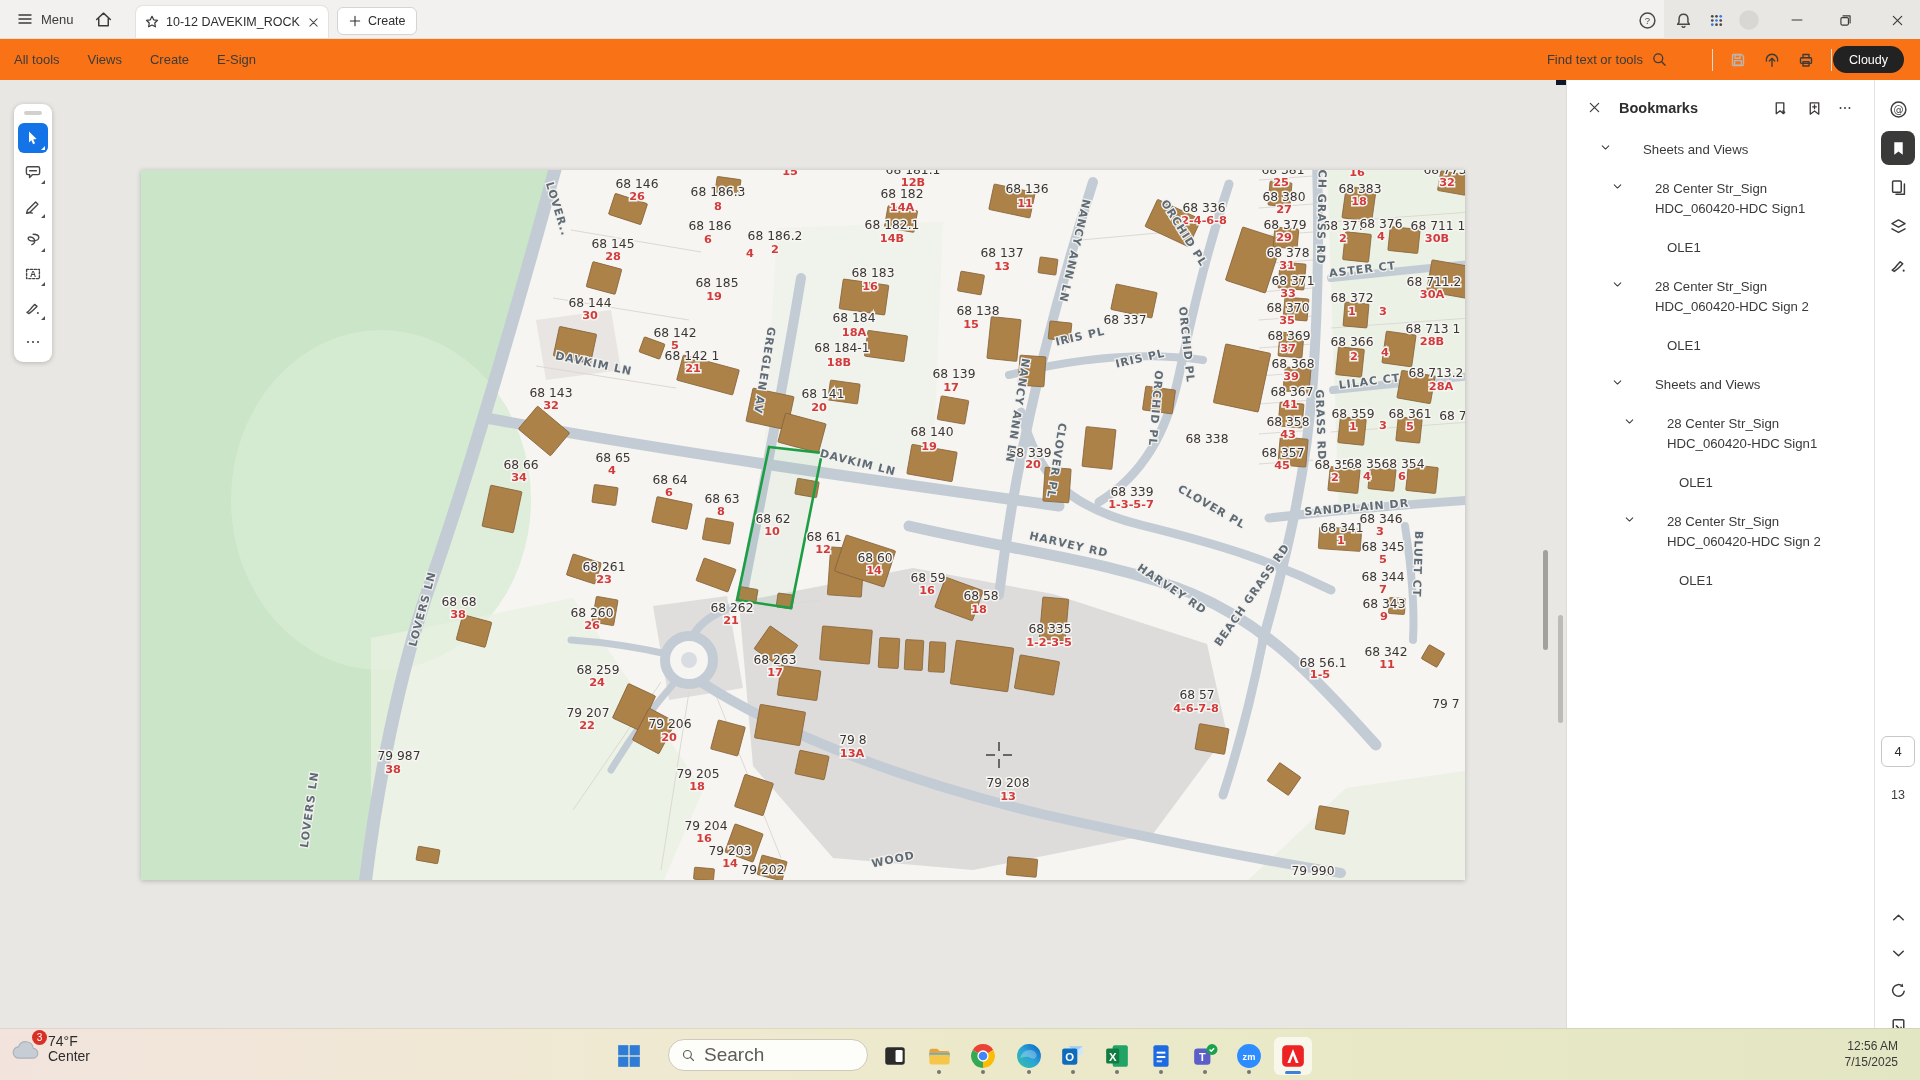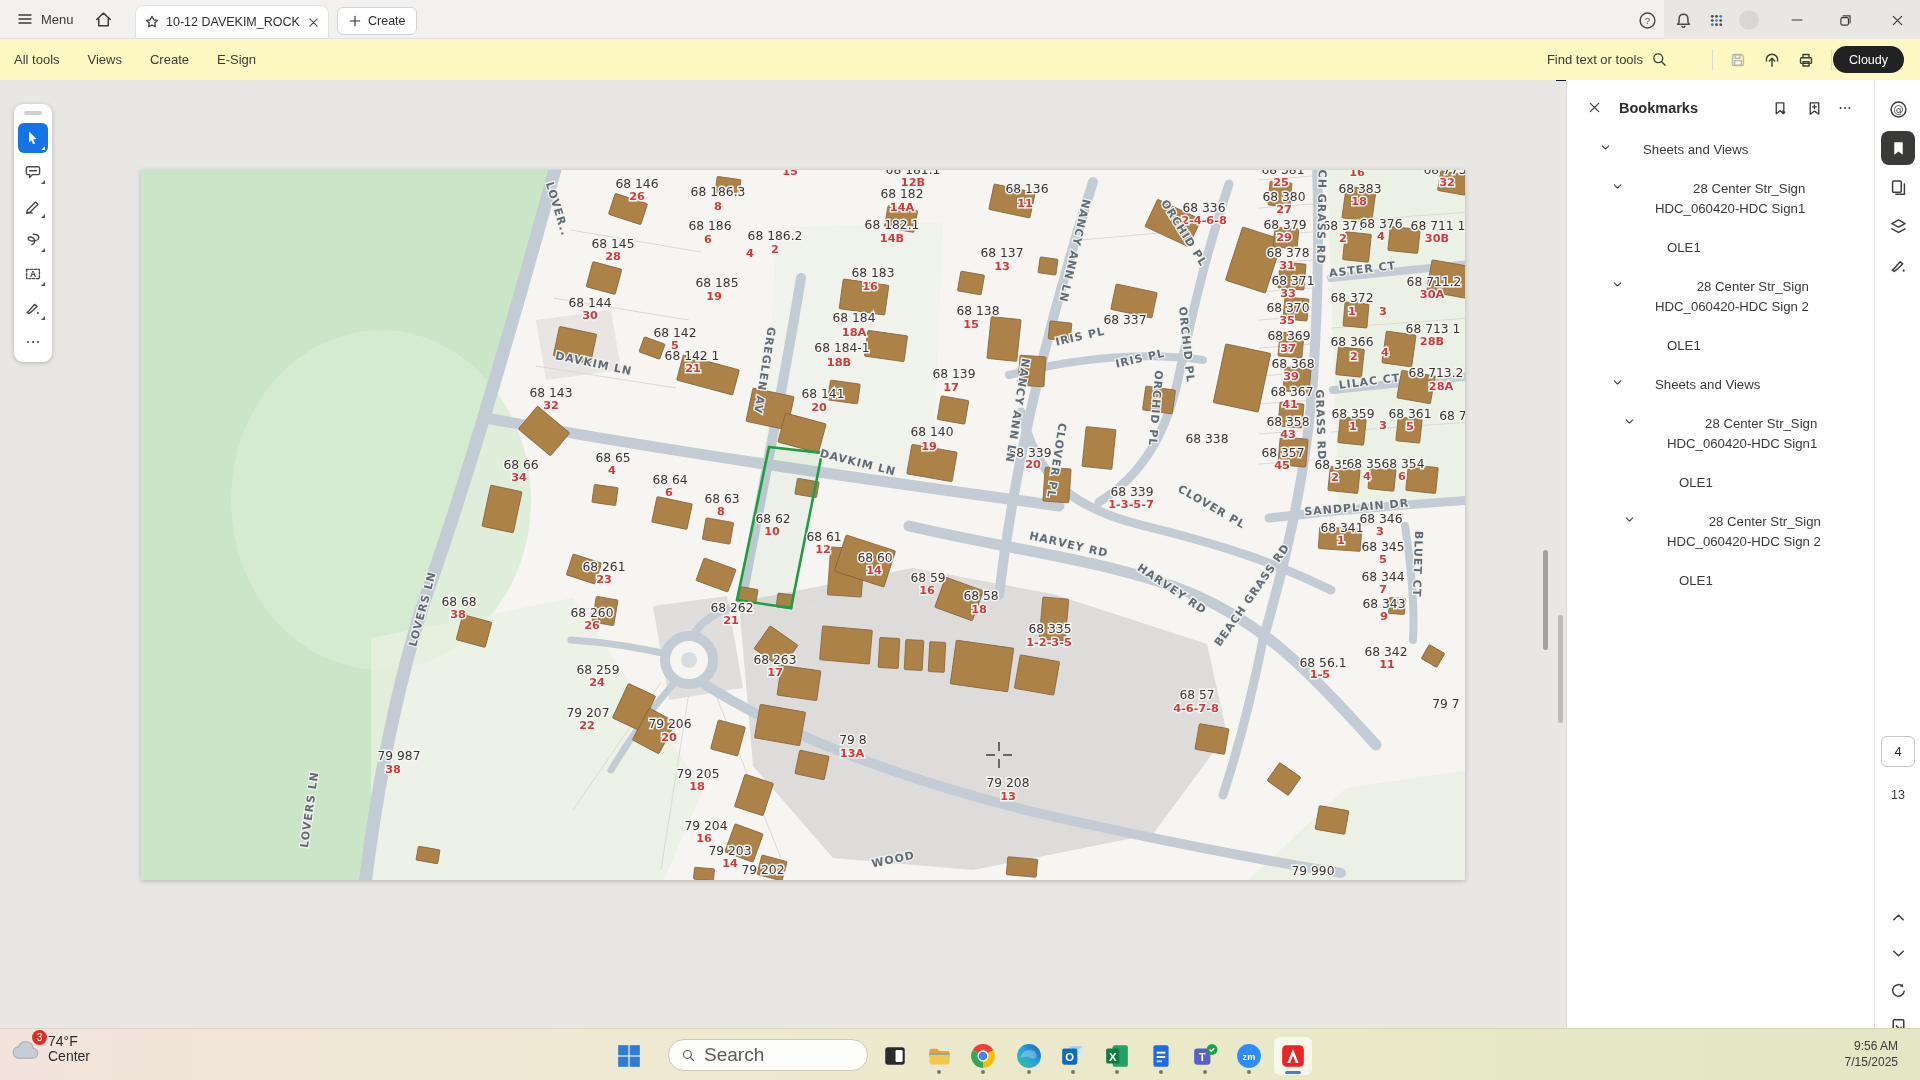--- a/index.html
+++ b/index.html
@@ -4,21 +4,21 @@
 <style>
   html,body{margin:0;padding:0;width:1920px;height:1080px;overflow:hidden;
     font-family:"Liberation Sans",sans-serif;background:#e8e7e4;}
   #titlebar{position:absolute;left:0;top:0;width:1664px;height:38px;background:#f2f1ef;border-bottom:1px solid #e2e0dd;}
   #menubtn{position:absolute;left:8px;top:4px;height:30px;display:flex;align-items:center;gap:7px;padding:0 8px;color:#3c3b39;font-size:13px;}
   #homebtn{position:absolute;left:88px;top:6px;width:30px;height:26px;display:flex;align-items:center;justify-content:center;}
   #tab{position:absolute;left:135px;top:5px;width:194px;height:33px;background:#ffffff;border:1px solid #e4e2df;border-bottom:none;border-radius:8px 8px 0 0;display:flex;align-items:center;padding:0 8px;box-sizing:border-box;}
   #tab .title{font-size:12.5px;color:#2f2e2d;white-space:nowrap;overflow:hidden;flex:1;margin:0 6px;}
   #createbtn{position:absolute;left:337px;top:7px;height:26px;padding:0 10px;background:#fff;border:1px solid #d6d4d1;border-radius:6px;display:flex;align-items:center;gap:6px;font-size:12.5px;color:#2f2e2d;}
   .tb-ico{position:absolute;top:7px;width:26px;height:26px;display:flex;align-items:center;justify-content:center;}
-  #toolrow{position:absolute;left:0;top:39px;width:1920px;height:41px;background:#fef9c3;border-bottom:1px solid #0f172a;}
+  #toolrow{position:absolute;left:0;top:39px;width:1920px;height:41px;background:#f97316;border-bottom:5px solid #0f172a;}
   #menus{position:absolute;left:14px;top:0;height:41px;display:flex;align-items:center;gap:28px;font-size:13px;color:#3c3b39;}
   #findbox{position:absolute;right:252px;top:0;height:41px;display:flex;align-items:center;gap:8px;font-size:13px;color:#3c3b39;}
   #quickicons{position:absolute;right:88px;top:0;height:41px;display:flex;align-items:center;gap:16px;}
   .vdiv{width:1px;height:22px;background:#dddbd8;}
   #sharebtn{position:absolute;right:16px;top:7px;height:27px;padding:0 16px;background:#222;color:#fff;border-radius:14px;display:flex;align-items:center;font-size:12.5px;}
   #docarea{position:absolute;left:0;top:80px;width:1556px;height:948px;background:#e8e7e4;}
   #page{position:absolute;left:141px;top:90px;width:1324px;height:710px;background:#f7f5f2;box-shadow:0 1px 5px rgba(0,0,0,.22);}
   #lefttools{position:absolute;left:14px;top:24px;width:38px;background:#fff;border-radius:9px;box-shadow:0 1px 5px rgba(0,0,0,.22);padding:5px 0 3px;display:flex;flex-direction:column;align-items:center;}
   #lefttools .grip{width:18px;height:4px;border-radius:2px;background:#d2d0cd;margin:2px 0 6px;}
   .ltool{width:30px;height:30px;margin:2px 0;border-radius:6px;display:flex;align-items:center;justify-content:center;position:relative;}
@@ -30,21 +30,21 @@
   #panel{position:absolute;left:1566px;top:80px;width:308px;height:948px;background:#fff;border-left:1px solid #dedcd9;}
   #panelhead{position:absolute;left:0;top:12px;width:100%;height:34px;}
   #panelhead .ttl{position:absolute;left:52px;top:8px;font-size:14.5px;font-weight:700;color:#2e2d2c;}
   #bm-close{position:absolute;left:20px;top:8px;}
   #bm-add{position:absolute;right:86px;top:8px;}
   #bm-plus{position:absolute;right:52px;top:8px;}
   #bm-more{position:absolute;right:22px;top:8px;}
   #tree{position:absolute;left:0;top:58px;width:100%;}
   .trow{position:relative;}
   .trow .chev{position:absolute;top:3px;}
-  .trow .lab{position:absolute;font-size:13.2px;color:#3b3a38;line-height:20px;white-space:nowrap;text-align:right;}
+  .trow .lab{position:absolute;font-size:13.2px;color:#3b3a38;line-height:20px;white-space:nowrap;}
   #rail{position:absolute;left:1874px;top:80px;width:46px;height:948px;background:#fff;border-left:1px solid #e4e2df;}
   .railico{position:absolute;left:6px;width:34px;height:34px;border-radius:8px;display:flex;align-items:center;justify-content:center;}
   .railico.active{background:#3a3a39;}
   #pagerbox{position:absolute;left:6px;top:656px;width:32px;height:29px;border:1px solid #c9c7c4;border-radius:6px;background:#fff;display:flex;align-items:center;justify-content:center;font-size:13px;color:#2e2d2c;}
   #pagertotal{position:absolute;left:0;top:708px;width:46px;text-align:center;font-size:12.5px;color:#3c3b39;}
   #taskbar{position:absolute;left:0;top:1028px;width:1920px;height:52px;background:linear-gradient(90deg,#f2e4dd 0%,#efe9d1 34%,#ebe9c9 55%,#e3e6c3 100%);border-top:1px solid rgba(0,0,0,.07);}
   #weather{position:absolute;left:10px;top:5px;display:flex;align-items:center;gap:8px;}
   #weather .wtxt{font-size:14px;color:#2c2c2c;line-height:15px;}
   #wbadge{position:absolute;left:22px;top:-4px;width:15px;height:15px;background:#d93025;color:#fff;border-radius:50%;font-size:10px;display:flex;align-items:center;justify-content:center;}
   #searchpill{position:absolute;left:668px;top:10px;width:200px;height:32px;background:rgba(255,255,255,.88);border:1px solid #cfc9bd;border-radius:16px;display:flex;align-items:center;gap:8px;padding:0 12px;box-sizing:border-box;font-size:19px;color:#5f5c56;}
@@ -888,16 +888,16 @@
       </div>
       <div class="tbapp active" style="left: 1274px;">
         <svg width="26" height="26" viewBox="0 0 24 24">
           <rect x="2" y="2" width="20" height="20" rx="4" fill="#ed2224"></rect>
           <path d="M12 5.5 17.2 18.5 H14.6 L12 11.5 9.4 18.5 H6.8 Z" fill="#fff"></path>
         </svg>
         <span class="tbpill"></span>
       </div>
     </div>
   <div id="clock">
-    <span>9:56 AM</span><br>
+    <span>12:56 AM</span><br>
     <span>7/15/2025</span>
   </div>
 </div>
 
 </body></html>

